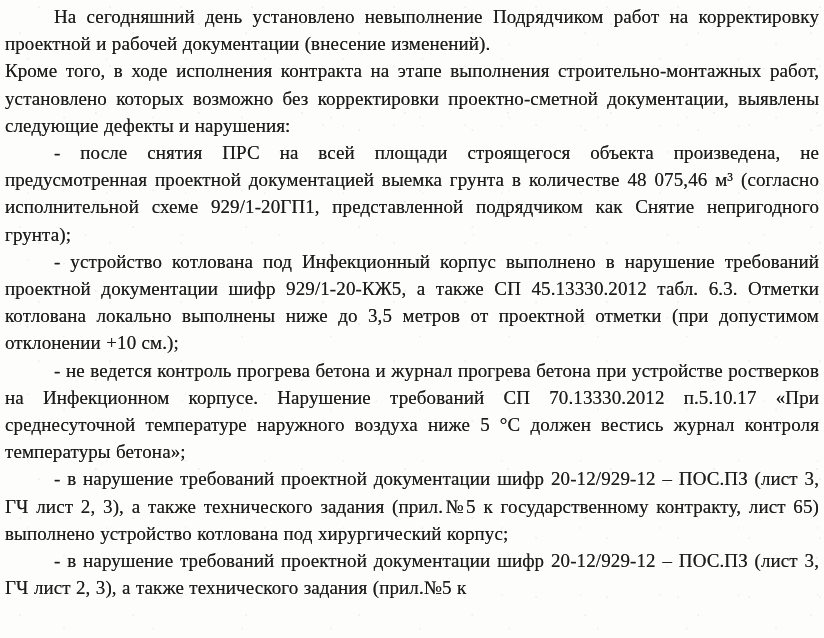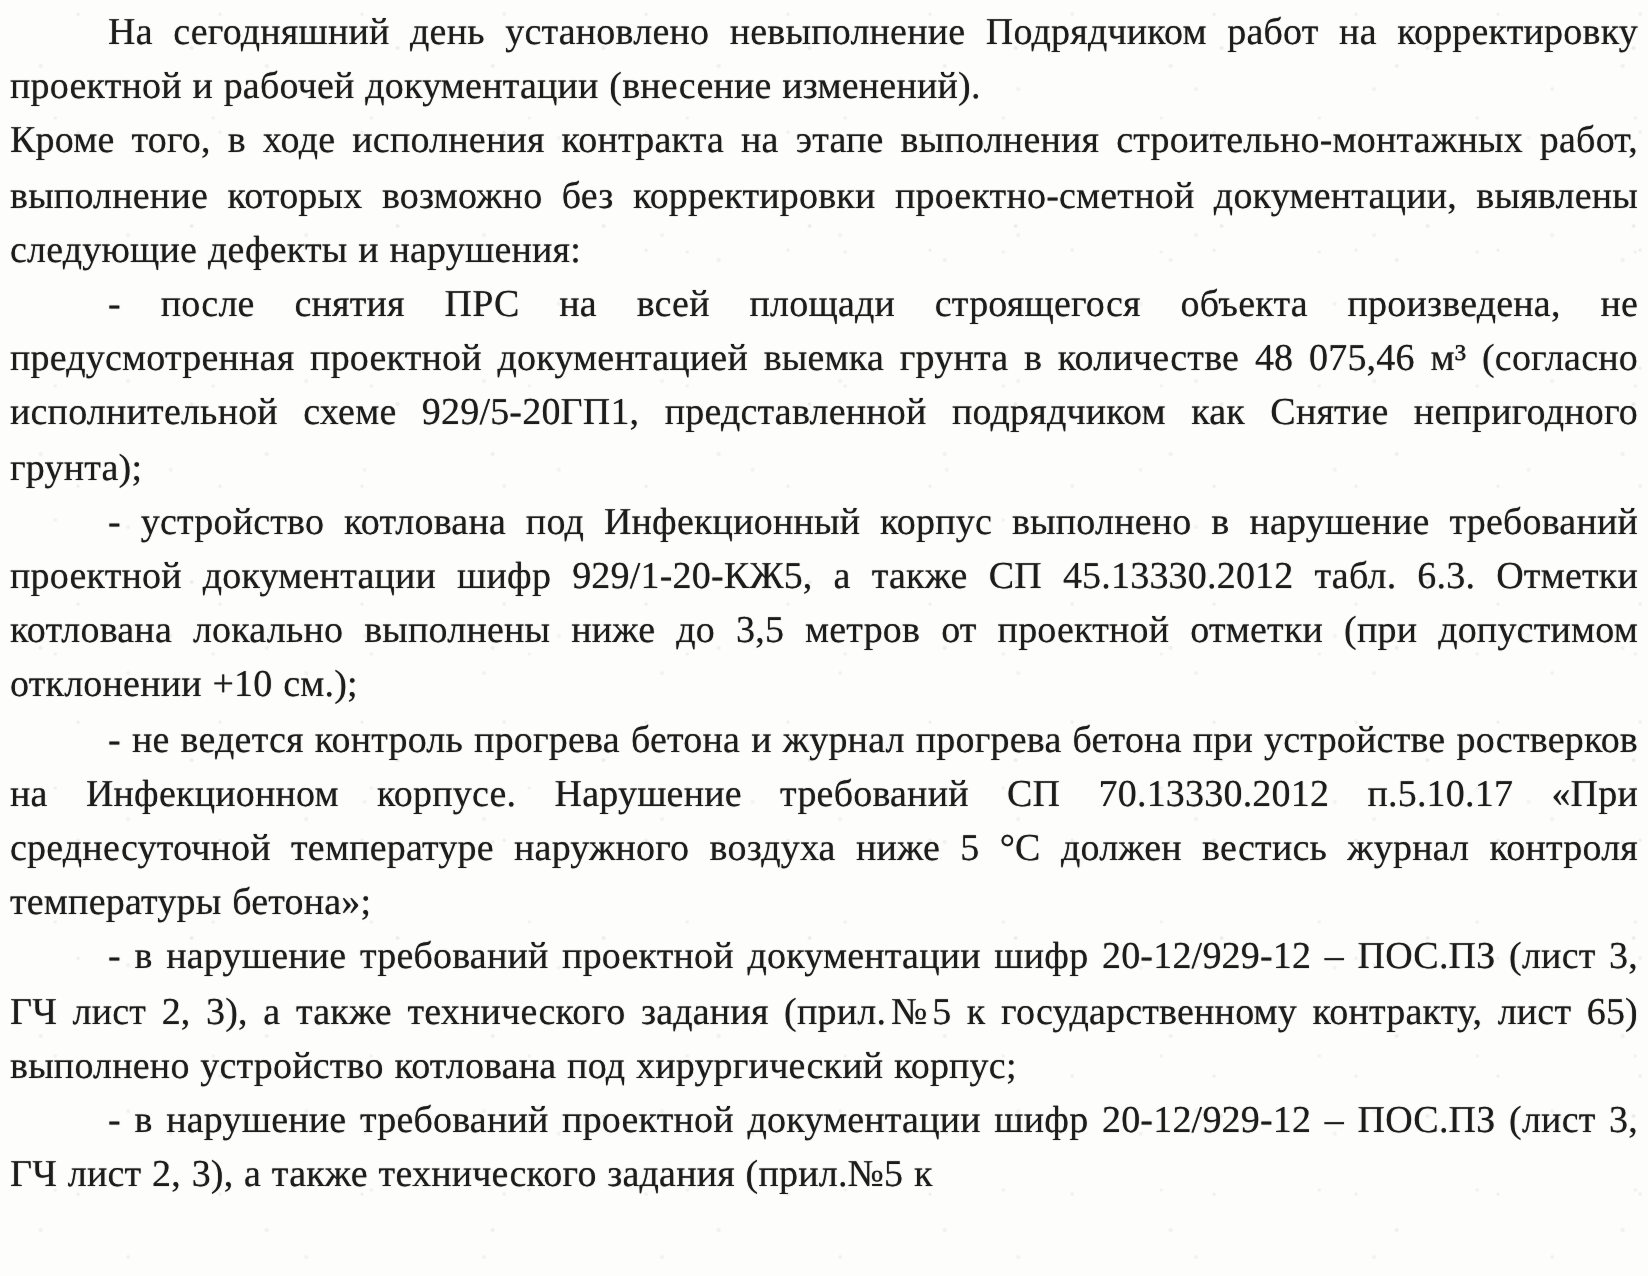--- a/index.html
+++ b/index.html
@@ -43,19 +43,19 @@
   }
   .page p.no-indent {
     text-indent: 0;
   }
 </style>
 </head>
 <body>
 
 <div class="page">
   <p class="indent">На сегодняшний день установлено невыполнение Подрядчиком работ на корректировку проектной и рабочей документации (внесение изменений).</p>
-  <p class="no-indent">Кроме того, в ходе исполнения контракта на этапе выполнения строительно-монтажных работ, выполнение которых возможно без корректировки проектно-сметной документации, выявлены следующие дефекты и нарушения:</p>
-  <p class="indent">- после снятия ПРС на всей площади строящегося объекта произведена, не предусмотренная проектной документацией выемка грунта в количестве 48 075,46 м³ (согласно исполнительной схеме 929/5-20ГП1, представленной подрядчиком как Снятие непригодного грунта);</p>
+  <p class="no-indent">Кроме того, в ходе исполнения контракта на этапе выполнения строительно-монтажных работ, установлено которых возможно без корректировки проектно-сметной документации, выявлены следующие дефекты и нарушения:</p>
+  <p class="indent">- после снятия ПРС на всей площади строящегося объекта произведена, не предусмотренная проектной документацией выемка грунта в количестве 48 075,46 м³ (согласно исполнительной схеме 929/1-20ГП1, представленной подрядчиком как Снятие непригодного грунта);</p>
   <p class="indent">- устройство котлована под Инфекционный корпус выполнено в нарушение требований проектной документации шифр 929/1-20-КЖ5, а также СП 45.13330.2012 табл. 6.3. Отметки котлована локально выполнены ниже до 3,5 метров от проектной отметки (при допустимом отклонении +10 см.);</p>
   <p class="indent">- не ведется контроль прогрева бетона и журнал прогрева бетона при устройстве ростверков на Инфекционном корпусе. Нарушение требований СП 70.13330.2012 п.5.10.17 «При среднесуточной температуре наружного воздуха ниже 5 °С должен вестись журнал контроля температуры бетона»;</p>
   <p class="indent">- в нарушение требований проектной документации шифр 20-12/929-12 – ПОС.ПЗ (лист 3, ГЧ лист 2, 3), а также технического задания (прил.№5 к государственному контракту, лист 65) выполнено устройство котлована под хирургический корпус;</p>
   <p class="indent">- в нарушение требований проектной документации шифр 20-12/929-12 – ПОС.ПЗ (лист 3, ГЧ лист 2, 3), а также технического задания (прил.№5 к</p>
 </div>
 
 </body></html>

